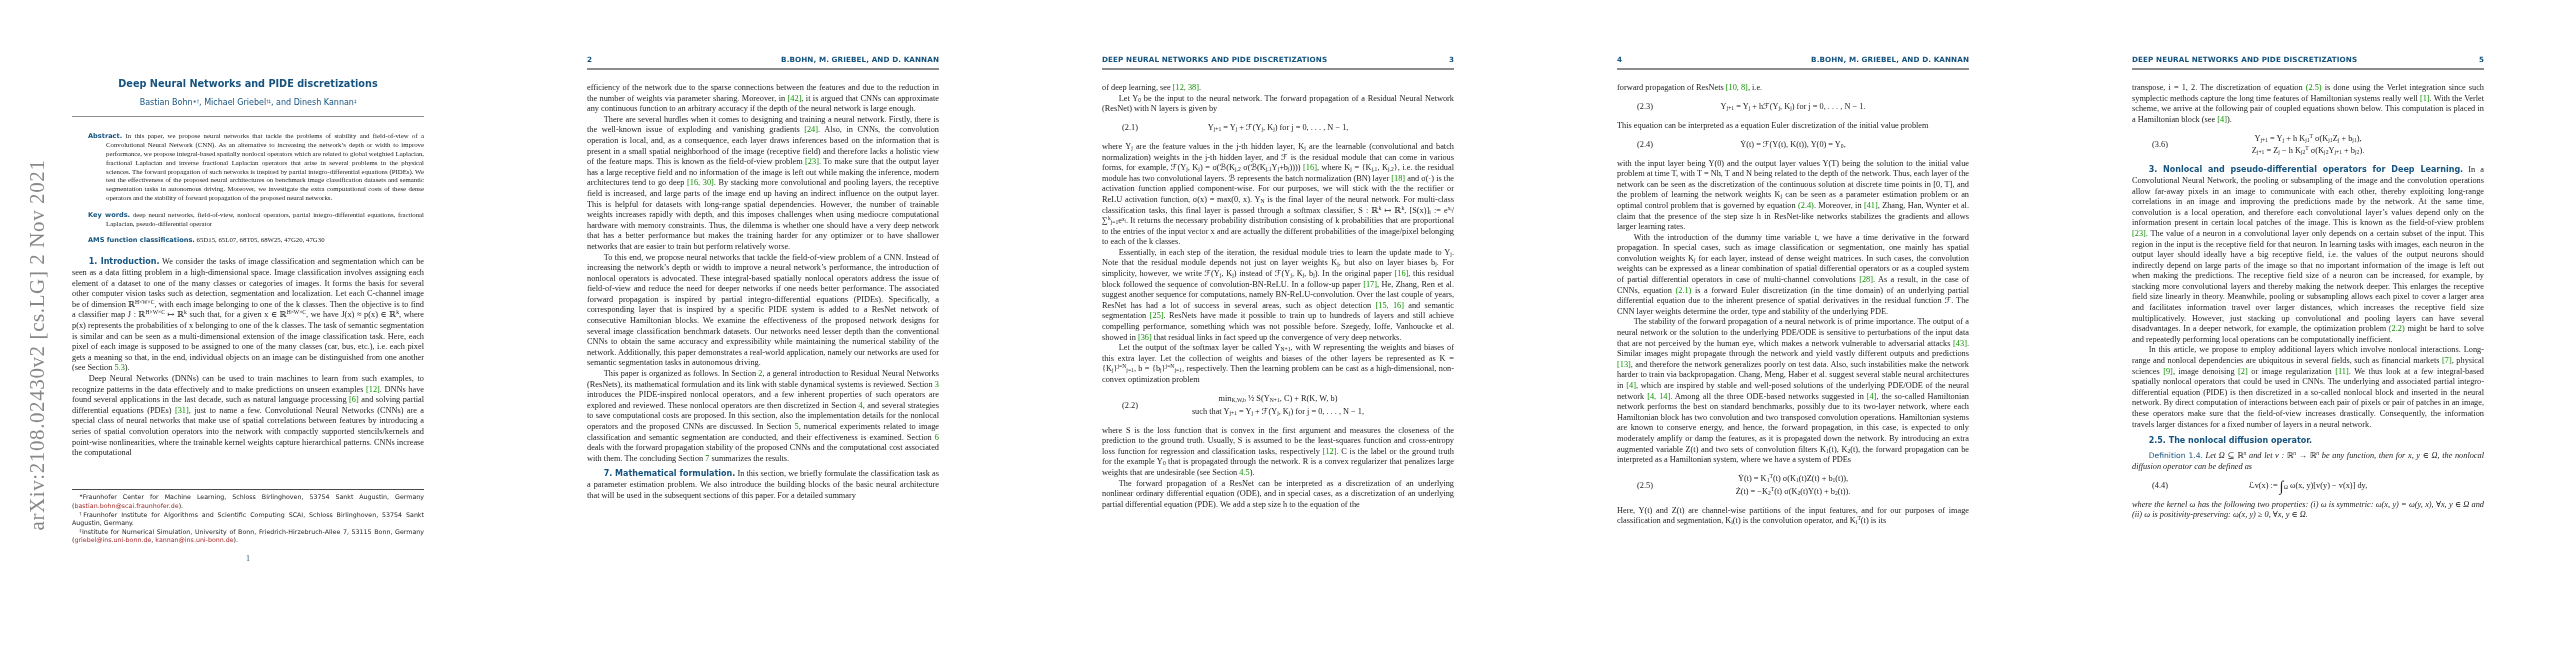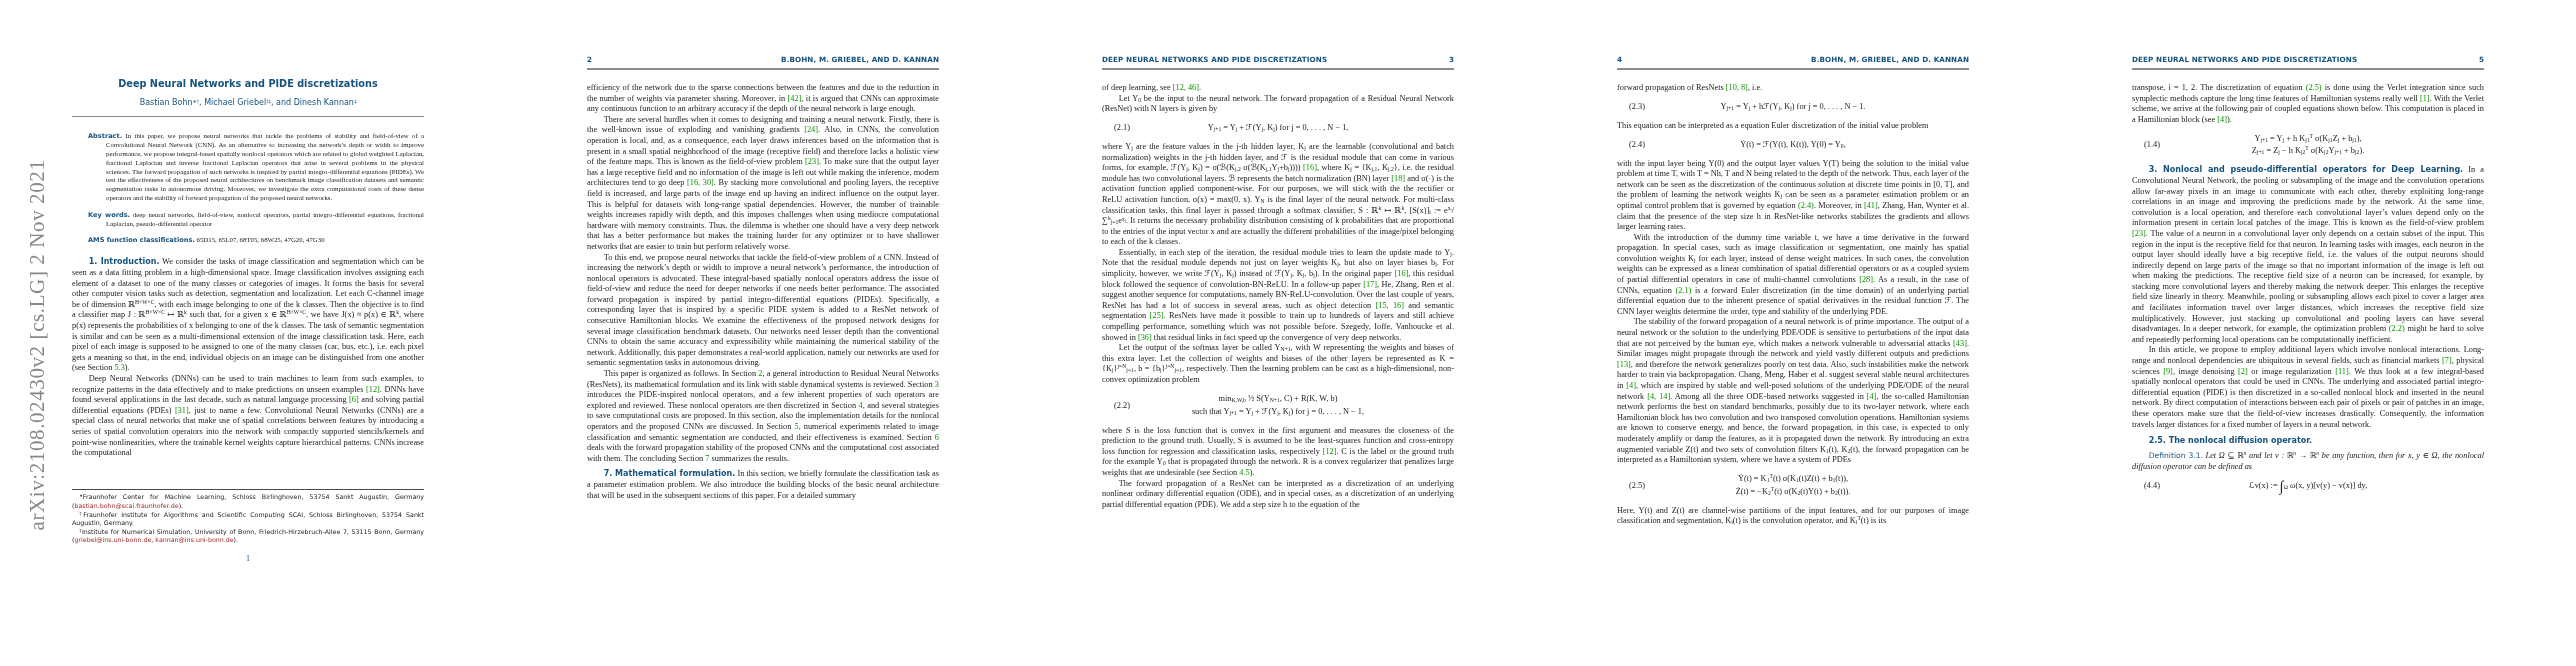--- a/index.html
+++ b/index.html
@@ -34,21 +34,21 @@
 
   .para{margin:0;}
   .para.ind{text-indent:16.7px;}
   .para.it{font-style:italic;}
   .para.sect{margin-top:5px;}
   .lab{font:700 8px "DejaVu Sans","Liberation Sans",sans-serif;color:var(--blue);font-style:normal;}
   .lab.def{font-weight:400;font-size:7.6px;}
   .subhead{margin:6.1px 0 6.1px 16.7px;font:700 8px "DejaVu Sans","Liberation Sans",sans-serif;color:var(--blue);}
 
   .eq{position:relative;margin:7.2px 0;}
-  .eqnum{position:absolute;left:4px;top:50%;transform:translateY(-50%);padding-left:8px;}
+  .eqnum{position:absolute;left:12px;top:50%;transform:translateY(-50%);padding-left:8px;}
   .eqlines{text-align:center;}
   .eqline{line-height:12.8px;}
   sub{vertical-align:-0.25em;font-size:68%;line-height:0;}
   sup{vertical-align:0.45em;font-size:68%;line-height:0;}
   .cite{color:var(--green);}
   .rlink{color:var(--red);}
   .bigint{font-size:1.75em;vertical-align:-0.2em;line-height:0;}
 
   .p1foot{position:absolute;left:72px;top:489px;width:352px;background:#fff;}
   .fnrule{height:0.6px;background:#4a4a4a;margin-bottom:3.9px;}
@@ -107,21 +107,21 @@
   </section>
 
   <section class="page">
     <div class="col ptop">
       <header class="runhead">
         <span>DEEP NEURAL NETWORKS AND PIDE DISCRETIZATIONS</span>
         <span>3</span>
       </header>
       <div class="thickrule"></div>
       <div class="pbody">
-          <div class="para">of deep learning, see <span class="cite">[12, 46]</span>.</div>
+          <div class="para">of deep learning, see <span class="cite">[12, 38]</span>.</div>
           <div class="para ind">Let Y<sub>0</sub> be the input to the neural network. The forward propagation of a Residual Neural Network (ResNet) with N layers is given by</div>
           <div class="eq">
             <span class="eqnum">(2.1)</span>
             <div class="eqlines">
               <div class="eqline">Y<sub>j+1</sub> = Y<sub>j</sub> + ℱ(Y<sub>j</sub>, K<sub>j</sub>)   for  j = 0, . . . , N − 1,</div>
             </div>
           </div>
           <div class="para">where Y<sub>j</sub> are the feature values in the j-th hidden layer, K<sub>j</sub> are the learnable (convolutional and batch normalization) weights in the j-th hidden layer, and ℱ is the residual module that can come in various forms, for example, ℱ(Y<sub>j</sub>, K<sub>j</sub>) = σ(ℬ(K<sub>j,2</sub> σ(ℬ(K<sub>j,1</sub>Y<sub>j</sub>+b<sub>j</sub>)))) <span class="cite">[16]</span>, where K<sub>j</sub> = {K<sub>j,1</sub>, K<sub>j,2</sub>}, i.e. the residual module has two convolutional layers. ℬ represents the batch normalization (BN) layer <span class="cite">[18]</span> and σ(·) is the activation function applied component-wise. For our purposes, we will stick with the the rectifier or ReLU activation function, σ(x) = max(0, x). Y<sub>N</sub> is the final layer of the neural network. For multi-class classification tasks, this final layer is passed through a softmax classifier, S : ℝ<sup>k</sup> ↦ ℝ<sup>k</sup>, [S(x)]<sub>i</sub> := e<sup>x<sub>i</sub></sup>/∑<sup>k</sup><sub>j=1</sub>e<sup>x<sub>j</sub></sup>. It returns the necessary probability distribution consisting of k probabilities that are proportional to the entries of the input vector x and are actually the different probabilities of the image/pixel belonging to each of the k classes.</div>
           <div class="para ind">Essentially, in each step of the iteration, the residual module tries to learn the update made to Y<sub>j</sub>. Note that the residual module depends not just on layer weights K<sub>j</sub>, but also on layer biases b<sub>j</sub>. For simplicity, however, we write ℱ(Y<sub>j</sub>, K<sub>j</sub>) instead of ℱ(Y<sub>j</sub>, K<sub>j</sub>, b<sub>j</sub>). In the original paper <span class="cite">[16]</span>, this residual block followed the sequence of convolution-BN-ReLU. In a follow-up paper <span class="cite">[17]</span>, He, Zhang, Ren et al. suggest another sequence for computations, namely BN-ReLU-convolution. Over the last couple of years, ResNet has had a lot of success in several areas, such as object detection <span class="cite">[15, 16]</span> and semantic segmentation <span class="cite">[25]</span>. ResNets have made it possible to train up to hundreds of layers and still achieve compelling performance, something which was not possible before. Szegedy, Ioffe, Vanhoucke et al. showed in <span class="cite">[36]</span> that residual links in fact speed up the convergence of very deep networks.</div>
           <div class="para ind">Let the output of the softmax layer be called Y<sub>N+1</sub>, with W representing the weights and biases of this extra layer. Let the collection of weights and biases of the other layers be represented as K = {K<sub>j</sub>}<sup>j=N</sup><sub>j=1</sub>, b = {b<sub>j</sub>}<sup>j=N</sup><sub>j=1</sub>, respectively. Then the learning problem can be cast as a high-dimensional, non-convex optimization problem</div>
@@ -178,34 +178,35 @@
   <section class="page">
     <div class="col ptop">
       <header class="runhead">
         <span>DEEP NEURAL NETWORKS AND PIDE DISCRETIZATIONS</span>
         <span>5</span>
       </header>
       <div class="thickrule"></div>
       <div class="pbody">
           <div class="para">transpose, i = 1, 2. The discretization of equation <span class="cite">(2.5)</span> is done using the Verlet integration since such symplectic methods capture the long time features of Hamiltonian systems really well <span class="cite">[1]</span>. With the Verlet scheme, we arrive at the following pair of coupled equations shown below. This computation is placed in a Hamiltonian block (see <span class="cite">[4]</span>).</div>
           <div class="eq">
-            <span class="eqnum">(1.4)</span>
+            <span class="eqnum">(3.6)</span>
             <div class="eqlines">
               <div class="eqline">Y<sub>j+1</sub> = Y<sub>j</sub> + h K<sub>j1</sub><sup>T</sup> σ(K<sub>j1</sub>Z<sub>j</sub> + b<sub>j1</sub>),</div>
               <div class="eqline">Z<sub>j+1</sub> = Z<sub>j</sub> − h K<sub>j2</sub><sup>T</sup> σ(K<sub>j2</sub>Y<sub>j+1</sub> + b<sub>j2</sub>).</div>
             </div>
           </div>
           <div class="para ind sect"><span class="lab">3. Nonlocal and pseudo-differential operators for Deep Learning.</span> In a Convolutional Neural Network, the pooling or subsampling of the image and the convolution operations allow far-away pixels in an image to communicate with each other, thereby exploiting long-range correlations in an image and improving the predictions made by the network. At the same time, convolution is a local operation, and therefore each convolutional layer’s values depend only on the information present in certain local patches of the image. This is known as the field-of-view problem <span class="cite">[23]</span>. The value of a neuron in a convolutional layer only depends on a certain subset of the input. This region in the input is the receptive field for that neuron. In learning tasks with images, each neuron in the output layer should ideally have a big receptive field, i.e. the values of the output neurons should indirectly depend on large parts of the image so that no important information of the image is left out when making the predictions. The receptive field size of a neuron can be increased, for example, by stacking more convolutional layers and thereby making the network deeper. This enlarges the receptive field size linearly in theory. Meanwhile, pooling or subsampling allows each pixel to cover a larger area and facilitates information travel over larger distances, which increases the receptive field size multiplicatively. However, just stacking up convolutional and pooling layers can have several disadvantages. In a deeper network, for example, the optimization problem <span class="cite">(2.2)</span> might be hard to solve and repeatedly performing local operations can be computationally inefficient.</div>
           <div class="para ind">In this article, we propose to employ additional layers which involve nonlocal interactions. Long-range and nonlocal dependencies are ubiquitous in several fields, such as financial markets <span class="cite">[7]</span>, physical sciences <span class="cite">[9]</span>, image denoising <span class="cite">[2]</span> or image regularization <span class="cite">[11]</span>. We thus look at a few integral-based spatially nonlocal operators that could be used in CNNs. The underlying and associated partial integro-differential equation (PIDE) is then discretized in a so-called nonlocal block and inserted in the neural network. By direct computation of interactions between each pair of pixels or pair of patches in an image, these operators make sure that the field-of-view increases drastically. Consequently, the information travels larger distances for a fixed number of layers in a neural network.</div>
           <div class="subhead">2.5. The nonlocal diffusion operator.</div>
-          <div class="para ind it sect"><span class="lab def">Definition 3.1.</span> Let Ω ⊆ ℝ<sup>n</sup> and let v : ℝ<sup>n</sup> → ℝ<sup>n</sup> be any function, then for x, y ∈ Ω, the nonlocal diffusion operator can be defined as</div>
+          <div class="para ind it sect"><span class="lab def">Definition 1.4.</span> Let Ω ⊆ ℝ<sup>n</sup> and let v : ℝ<sup>n</sup> → ℝ<sup>n</sup> be any function, then for x, y ∈ Ω, the nonlocal diffusion operator can be defined as</div>
           <div class="eq">
             <span class="eqnum">(4.4)</span>
             <div class="eqlines">
               <div class="eqline">ℒv(x) := <span class="bigint">∫</span><sub>Ω</sub> ω(x, y)[v(y) − v(x)] dy,</div>
             </div>
           </div>
+          <div class="para it">where the kernel ω has the following two properties: (i) ω is symmetric: ω(x, y) = ω(y, x), ∀x, y ∈ Ω and (ii) ω is positivity-preserving: ω(x, y) ≥ 0, ∀x, y ∈ Ω.</div>
         </div>
     </div>
   </section>
 
 </div>
 
 
 </body></html>

